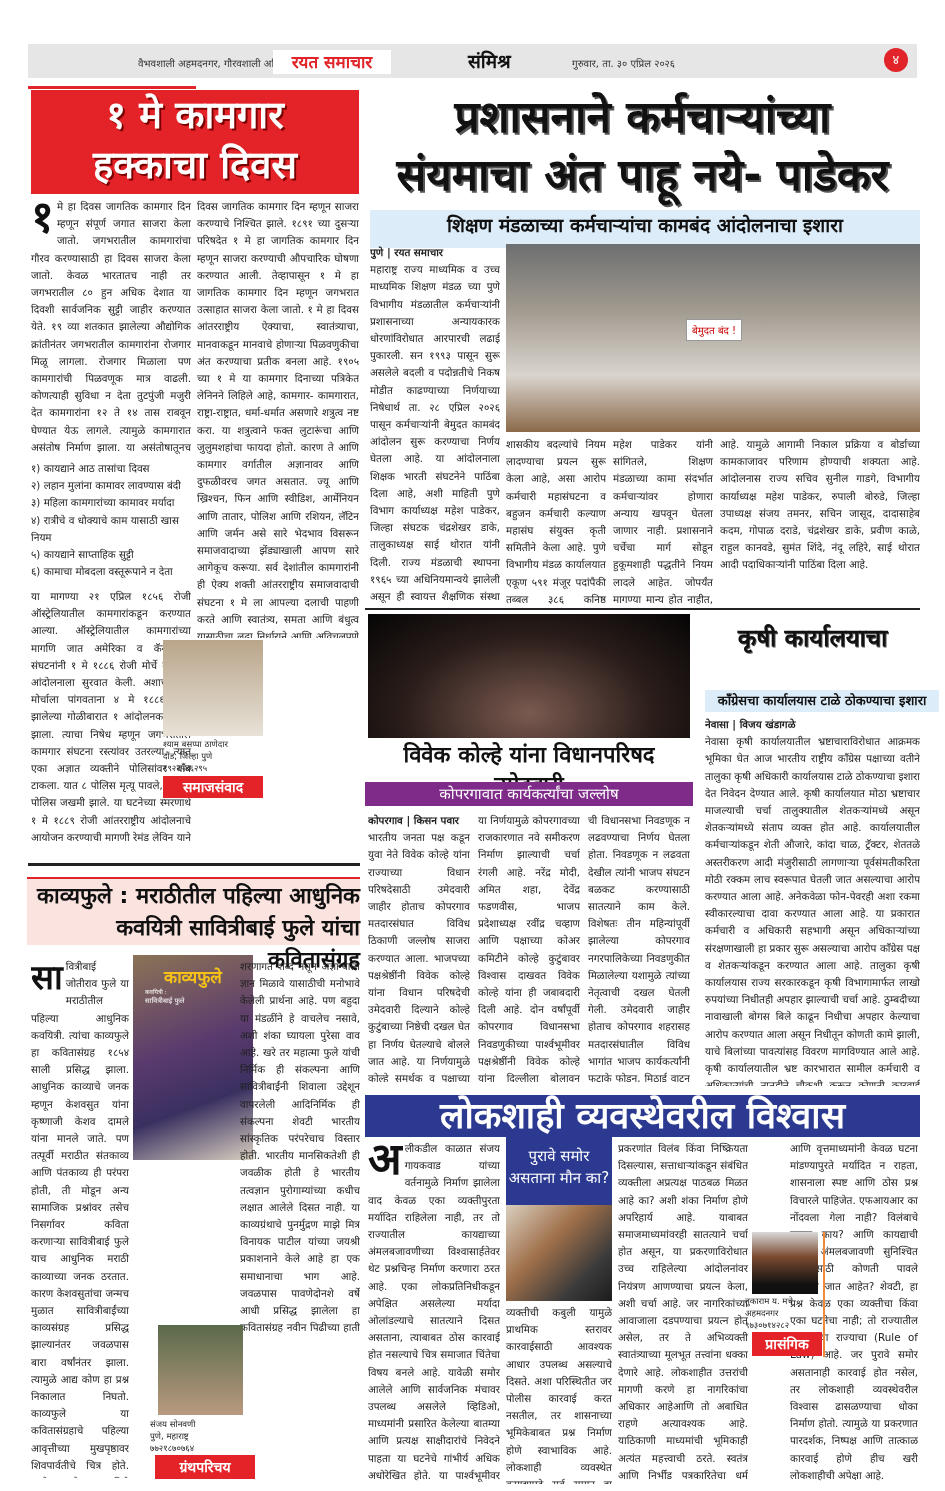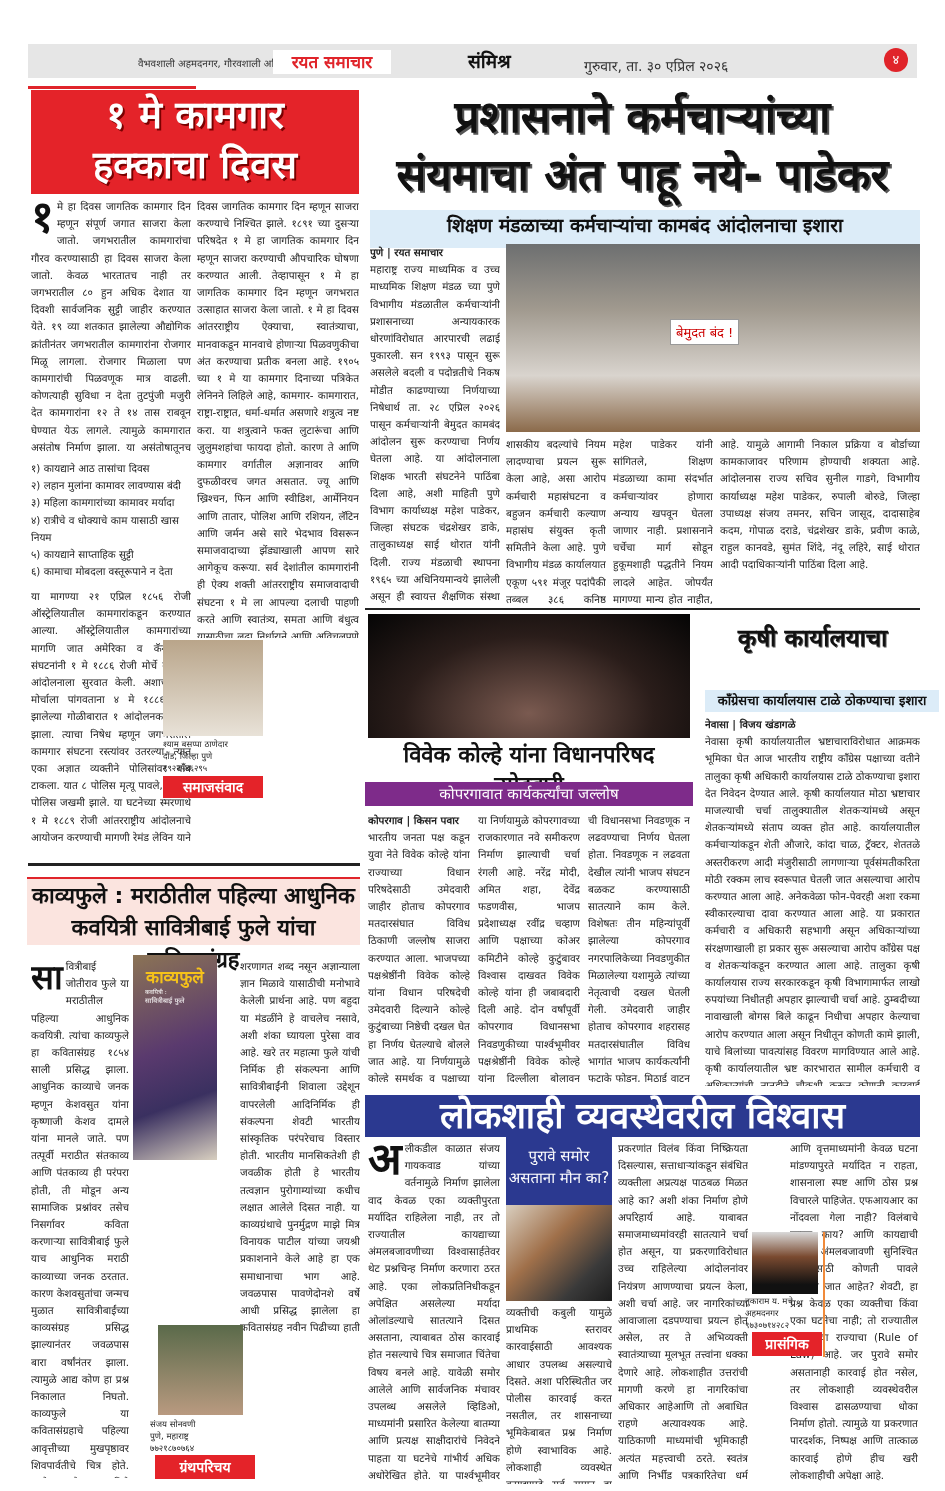--- a/index.html
+++ b/index.html
@@ -2,37 +2,37 @@
 <html><head>
 <meta charset="utf-8">
 <style>
 *{box-sizing:border-box;margin:0;padding:0}
 body{width:945px;height:1491px;background:#fff;font-family:"DejaVu Sans",sans-serif;color:#222;position:relative;overflow:hidden}
 .abs{position:absolute}
 .masthead{left:28px;top:44px;width:889px;height:34px;background:#e6e6e6}
 .mh-left{left:110px;top:12px;font-size:10px;color:#333}
 .mh-logo{left:245px;top:6px;width:118px;height:24px;background:#fff;color:#e0242a;font-size:17px;font-weight:bold;text-align:center;line-height:24px}
 .mh-sec{left:440px;top:4px;font-size:19px;font-weight:bold;color:#111}
-.mh-date{left:556px;top:12px;font-size:14px;color:#333}
+.mh-date{left:544px;top:12px;font-size:10px;color:#333}
 .mh-page{left:856px;top:4px;width:24px;height:24px;border-radius:50%;background:#e0242a;color:#fff;font-size:13px;text-align:center;line-height:24px}
 .redline{left:28px;top:86px;width:168px;height:3px;background:#e0242a}
 .may-box{left:31px;top:90px;width:328px;height:104px;background:#e42329;color:#fff;text-align:center;font-weight:bold;font-size:38px;line-height:50px;text-shadow:2px 2px 0 #7a0000}
 .col{font-size:10.3px;line-height:17.2px;text-align:justify;color:#222;overflow:hidden}
 .dropcap{float:left;font-size:44px;line-height:38px;font-weight:bold;margin-right:3px;color:#111}
 .main-h{left:365px;top:88px;width:555px;height:120px;text-align:center;font-weight:bold;font-size:44px;line-height:58px;color:#111;text-shadow:2px 2px 0 #555}
 .sub-blue{left:370px;top:210px;width:550px;height:38px;background:#dcecf8;font-size:19px;text-align:center;line-height:30px;color:#111;font-weight:bold}
 .photo{background:#8a8a7a;overflow:hidden}
 .byline{font-weight:bold}
 .rule{background:#222}
 .viv-h{left:365px;top:740px;width:328px;font-size:22px;font-weight:bold;text-align:center;color:#111;line-height:30px}
 .viv-sub{left:365px;top:782px;width:328px;height:24px;background:#7e2b8a;color:#fff;font-size:15px;text-align:center;line-height:24px}
 .kru-h{left:705px;top:620px;width:215px;text-align:center;font-weight:bold;font-size:24px;line-height:36px;color:#111;text-shadow:1px 1px 0 #555}
 .kru-sub{left:705px;top:690px;width:234px;height:22px;background:#dcecf8;font-size:13px;text-align:center;line-height:22px;font-weight:bold;color:#111}
 .pink{left:27px;top:877px;width:333px;height:68px;background:#fbe4df;border-top:2px solid #e0242a}
-.kav-h{left:27px;top:880px;width:333px;text-align:center;font-weight:bold;font-size:22px;line-height:32px;color:#111}
+.kav-h{left:27px;top:880px;width:333px;text-align:right;font-weight:bold;font-size:22px;line-height:32px;color:#111}
 .lok-bar{left:365px;top:1095px;width:555px;height:42px;background:#2b3990;color:#fff;font-size:36px;font-weight:bold;text-align:center;line-height:42px}
 .pur-box{left:506px;top:1137px;width:106px;height:68px;background:#2b3990;color:#fff;text-align:center;font-size:15px;line-height:22px;padding-top:8px}
 .tag-red{background:#e42329;color:#fff;font-weight:bold;text-align:center}
 .caption{font-size:8.5px;text-align:left;line-height:12px;color:#222}
 .orange-rule{background:#f08a3a}
 </style>
 </head>
 <body>
 
 <div class="abs masthead">
@@ -79,21 +79,21 @@
 
 <div class="abs pink"></div>
 <div class="abs kav-h">
   <div>काव्यफुले : मराठीतील पहिल्या आधुनिक</div>
   <div>कवयित्री सावित्रीबाई फुले यांचा कवितासंग्रह</div>
 </div>
 <div class="abs col" style="left:31px;top:958px;width:98px;height:520px">
   <span class="dropcap" style="font-size:34px">सा</span>
   <span>वित्रीबाई जोतीराव फुले या मराठीतील पहिल्या आधुनिक कवयित्री. त्यांचा काव्यफुले हा कवितासंग्रह १८५४ साली प्रसिद्ध झाला. आधुनिक काव्याचे जनक म्हणून केशवसुत यांना कृष्णाजी केशव दामले यांना मानले जाते. पण तत्पूर्वी मराठीत संतकाव्य आणि पंतकाव्य ही परंपरा होती, ती मोडून अन्य सामाजिक प्रश्नांवर तसेच निसर्गावर कविता करणाऱ्या सावित्रीबाई फुले याच आधुनिक मराठी काव्याच्या जनक ठरतात. कारण केशवसुतांचा जन्मच मुळात सावित्रीबाईंच्या काव्यसंग्रह प्रसिद्ध झाल्यानंतर जवळपास बारा वर्षांनंतर झाला. त्यामुळे आद्य कोण हा प्रश्न निकालात निघतो. काव्यफुले या कवितासंग्रहाचे पहिल्या आवृत्तीच्या मुखपृष्ठावर शिवपार्वतीचे चित्र होते. एवढेच नव्हे तर पहिले शिवप्रार्थना केलेली असून लगेचच शिवस्तोत्रेही लिहून शिवाला मनोभावे वंदन केलेले आहे. मात्र हे काही स्वतःला पुरोगामी म्हणवणाऱ्यांना सहन होण्यासारखे नव्हते. हा कवितासंग्रह प्रसिद्ध व्हावा, अशी खूद फुल्यांचीही इच्छा नसल्याने याचे ठरलेले प्रकाशन सहासात वर्षे लांबणीवर पडले होते. स्वतः सावित्रीबाई शिवाला आदिनिर्मिक म्हणतात आणि ही संकल्पना महात्मा फुलेंच्या निर्मिक व संकल्पनेशी मिळती जुळती आहे. ही प्रार्थना किंवा स्तोत्र भोळ्याभाबड्या स्त्रीचे</span>
 </div>
-<div class="abs" style="left:133px;top:955px;width:84px;height:205px;background:linear-gradient(160deg,#8b7355 0%,#5a3a6e 45%,#3a3060 70%,#d8cfc0 100%)">
+<div class="abs" style="left:133px;top:955px;width:120px;height:205px;background:linear-gradient(160deg,#8b7355 0%,#5a3a6e 45%,#3a3060 70%,#d8cfc0 100%)">
   <div style="color:#f6c21a;font-size:17px;font-weight:bold;text-align:center;margin-top:10px">काव्यफुले</div>
   <div style="color:#fff;font-size:6px;padding-left:12px">कवयित्री :</div>
   <div style="color:#fff;font-size:7px;padding-left:12px">सावित्रीबाई फुले</div>
 </div>
 <div class="abs col" style="left:240px;top:958px;width:120px;height:380px">
   <span>शरणागत शब्द नसून अज्ञान्याला ज्ञान मिळावे यासाठीची मनोभावे केलेली प्रार्थना आहे. पण बहुदा या मंडळींने हे वाचलेच नसावे, अशी शंका घ्यायला पुरेसा वाव आहे. खरे तर महात्मा फुले यांची निर्मिक ही संकल्पना आणि सावित्रीबाईंनी शिवाला उद्देशून वापरलेली आदिनिर्मिक ही संकल्पना शेवटी भारतीय सांस्कृतिक परंपरेचाच विस्तार होती. भारतीय मानसिकतेशी ही जवळीक होती हे भारतीय तत्वज्ञान पुरोगाम्यांच्या कधीच लक्षात आलेले दिसत नाही. या काव्यग्रंथाचे पुनर्मुद्रण माझे मित्र विनायक पाटील यांच्या जयश्री प्रकाशनाने केले आहे हा एक समाधानाचा भाग आहे. जवळपास पावणेदोनशे वर्षे आधी प्रसिद्ध झालेला हा कवितासंग्रह नवीन पिढीच्या हाती जाईल आणि मराठी आधुनिक कवितेच्या आद्यनिर्मिक सावित्रीबाई फुलेंच्या तत्कालीन स्थितीतील सामाजिक आक्रोशाप्रमाणेच, जगाला ज्ञानावर बनवण्याच्या तळमळीप्रमाणे ते निर्मिकाच्या प्रार्थना करत स्वतःचं निर्मिक होण्याच्या प्रक्रियेचा समाज मानसिक प्रवास अनुभवता येईल याचं विश्वास आहे. यातून भाषाही कशी सरळ प्रगत होत जाते, याचाही आलेख अभ्यासता येणार आहे. आणि त्यांचीही सहजतेची महत्वाचे म्हणजे कवीमनाचा समाजसुधारक कसा असतो हेही या निमित्ताने समजणार आहे.</span>
 </div>
 <div class="abs photo" style="left:158px;top:1325px;width:85px;height:90px;background:linear-gradient(#5a6a4a,#b99a80)"></div>
 <div class="abs caption" style="left:150px;top:1418px;width:100px">
   <div>संजय सोनवणी</div>
@@ -105,21 +105,21 @@
 <div class="abs main-h">
   <div>प्रशासनाने कर्मचाऱ्यांच्या</div>
   <div>संयमाचा अंत पाहू नये- पाडेकर</div>
 </div>
 <div class="abs sub-blue">शिक्षण मंडळाच्या कर्मचाऱ्यांचा कामबंद आंदोलनाचा इशारा</div>
 <div class="abs col" style="left:370px;top:244px;width:130px;height:360px">
   <div class="byline">पुणे | रयत समाचार</div>
   <span>महाराष्ट्र राज्य माध्यमिक व उच्च माध्यमिक शिक्षण मंडळ च्या पुणे विभागीय मंडळातील कर्मचाऱ्यांनी प्रशासनाच्या अन्यायकारक धोरणांविरोधात आरपारची लढाई पुकारली. सन १९९३ पासून सुरू असलेले बदली व पदोन्नतीचे निकष मोडीत काढण्याच्या निर्णयाच्या निषेधार्थ ता. २८ एप्रिल २०२६ पासून कर्मचाऱ्यांनी बेमुदत कामबंद आंदोलन सुरू करण्याचा निर्णय घेतला आहे. या आंदोलनाला शिक्षक भारती संघटनेने पाठिंबा दिला आहे, अशी माहिती पुणे विभाग कार्याध्यक्ष महेश पाडेकर, जिल्हा संघटक चंद्रशेखर डाके, तालुकाध्यक्ष साई थोरात यांनी दिली. राज्य मंडळाची स्थापना १९६५ च्या अधिनियमान्वये झालेली असून ही स्वायत्त शैक्षणिक संस्था आहे. कर्मचारी व प्रशासन यांच्यात सन १९९३ मध्ये झालेल्या करारानुसार बदल्यांचे निकष ठरलेले होते. मात्र, डिसेंबर २०२५ पासून प्रशासनाने कर्मचारी संघटनांना विश्वासात न घेता हे निकष बदलून</span>
 </div>
 <div class="abs photo" style="left:506px;top:244px;width:414px;height:188px;background:linear-gradient(180deg,#6d6f70 0%,#a19a8f 35%,#d9d4ce 70%,#8b6a4a 100%)">
-  <div style="position:absolute;left:164px;top:75px;background:#fff;border:1px solid #999;color:#c00;font-size:13px;padding:3px 5px">बेमुदत बंद !</div>
+  <div style="position:absolute;left:180px;top:75px;background:#fff;border:1px solid #999;color:#c00;font-size:10px;padding:3px 5px">बेमुदत बंद !</div>
 </div>
 <div class="abs col" style="left:506px;top:436px;width:100px;height:170px">
   <span>शासकीय बदल्यांचे नियम लादण्याचा प्रयत्न सुरू केला आहे, असा आरोप कर्मचारी महासंघटना व बहुजन कर्मचारी कल्याण महासंघ संयुक्त कृती समितीने केला आहे. पुणे विभागीय मंडळ कार्यालयात एकूण ५९१ मंजूर पदांपैकी तब्बल ३८६ कनिष्ठ लिपिकांची पदे रिक्त आहेत. अपुऱ्या मनुष्यबळामुळे कार्यरत कर्मचाऱ्यांवर कामाचा ताण वाढला आहे. असे असतानाही कर्मचाऱ्यांनी परीक्षा व निकालाची कामे वेळेत पूर्ण केली आहेत.</span>
 </div>
 <div class="abs col" style="left:613px;top:436px;width:100px;height:170px">
   <span>महेश पाडेकर यांनी सांगितले, शिक्षण मंडळाच्या कामा संदर्भात कर्मचाऱ्यांवर होणारा अन्याय खपवून घेतला जाणार नाही. प्रशासनाने चर्चेचा मार्ग सोडून हुकूमशाही पद्धतीने नियम लादले आहेत. जोपर्यंत मागण्या मान्य होत नाहीत, तोपर्यंत शिक्षक भारती कर्मचाऱ्यांसोबत रस्त्यावर उतरेल. ता. २८ एप्रिलपासून कर्मचाऱ्यांचे ठिय्याआंदोलन सुरू झाले असून प्रशासनाने गांभीर्याने दखल घ्यावी व कर्मचाऱ्यांची लेखणी खाली ठेवली</span>
 </div>
 <div class="abs col" style="left:720px;top:436px;width:200px;height:170px">
   <span>आहे. यामुळे आगामी निकाल प्रक्रिया व बोर्डाच्या कामकाजावर परिणाम होण्याची शक्यता आहे. आंदोलनास राज्य सचिव सुनील गाडगे, विभागीय कार्याध्यक्ष महेश पाडेकर, रुपाली बोरुडे, जिल्हा उपाध्यक्ष संजय तमनर, सचिन जासूद, दादासाहेब कदम, गोपाळ दराडे, चंद्रशेखर डाके, प्रवीण काळे, राहुल कानवडे, सुमंत शिंदे, नंदू लहिरे, साई थोरात आदी पदाधिकाऱ्यांनी पाठिंबा दिला आहे.</span>
 </div>

